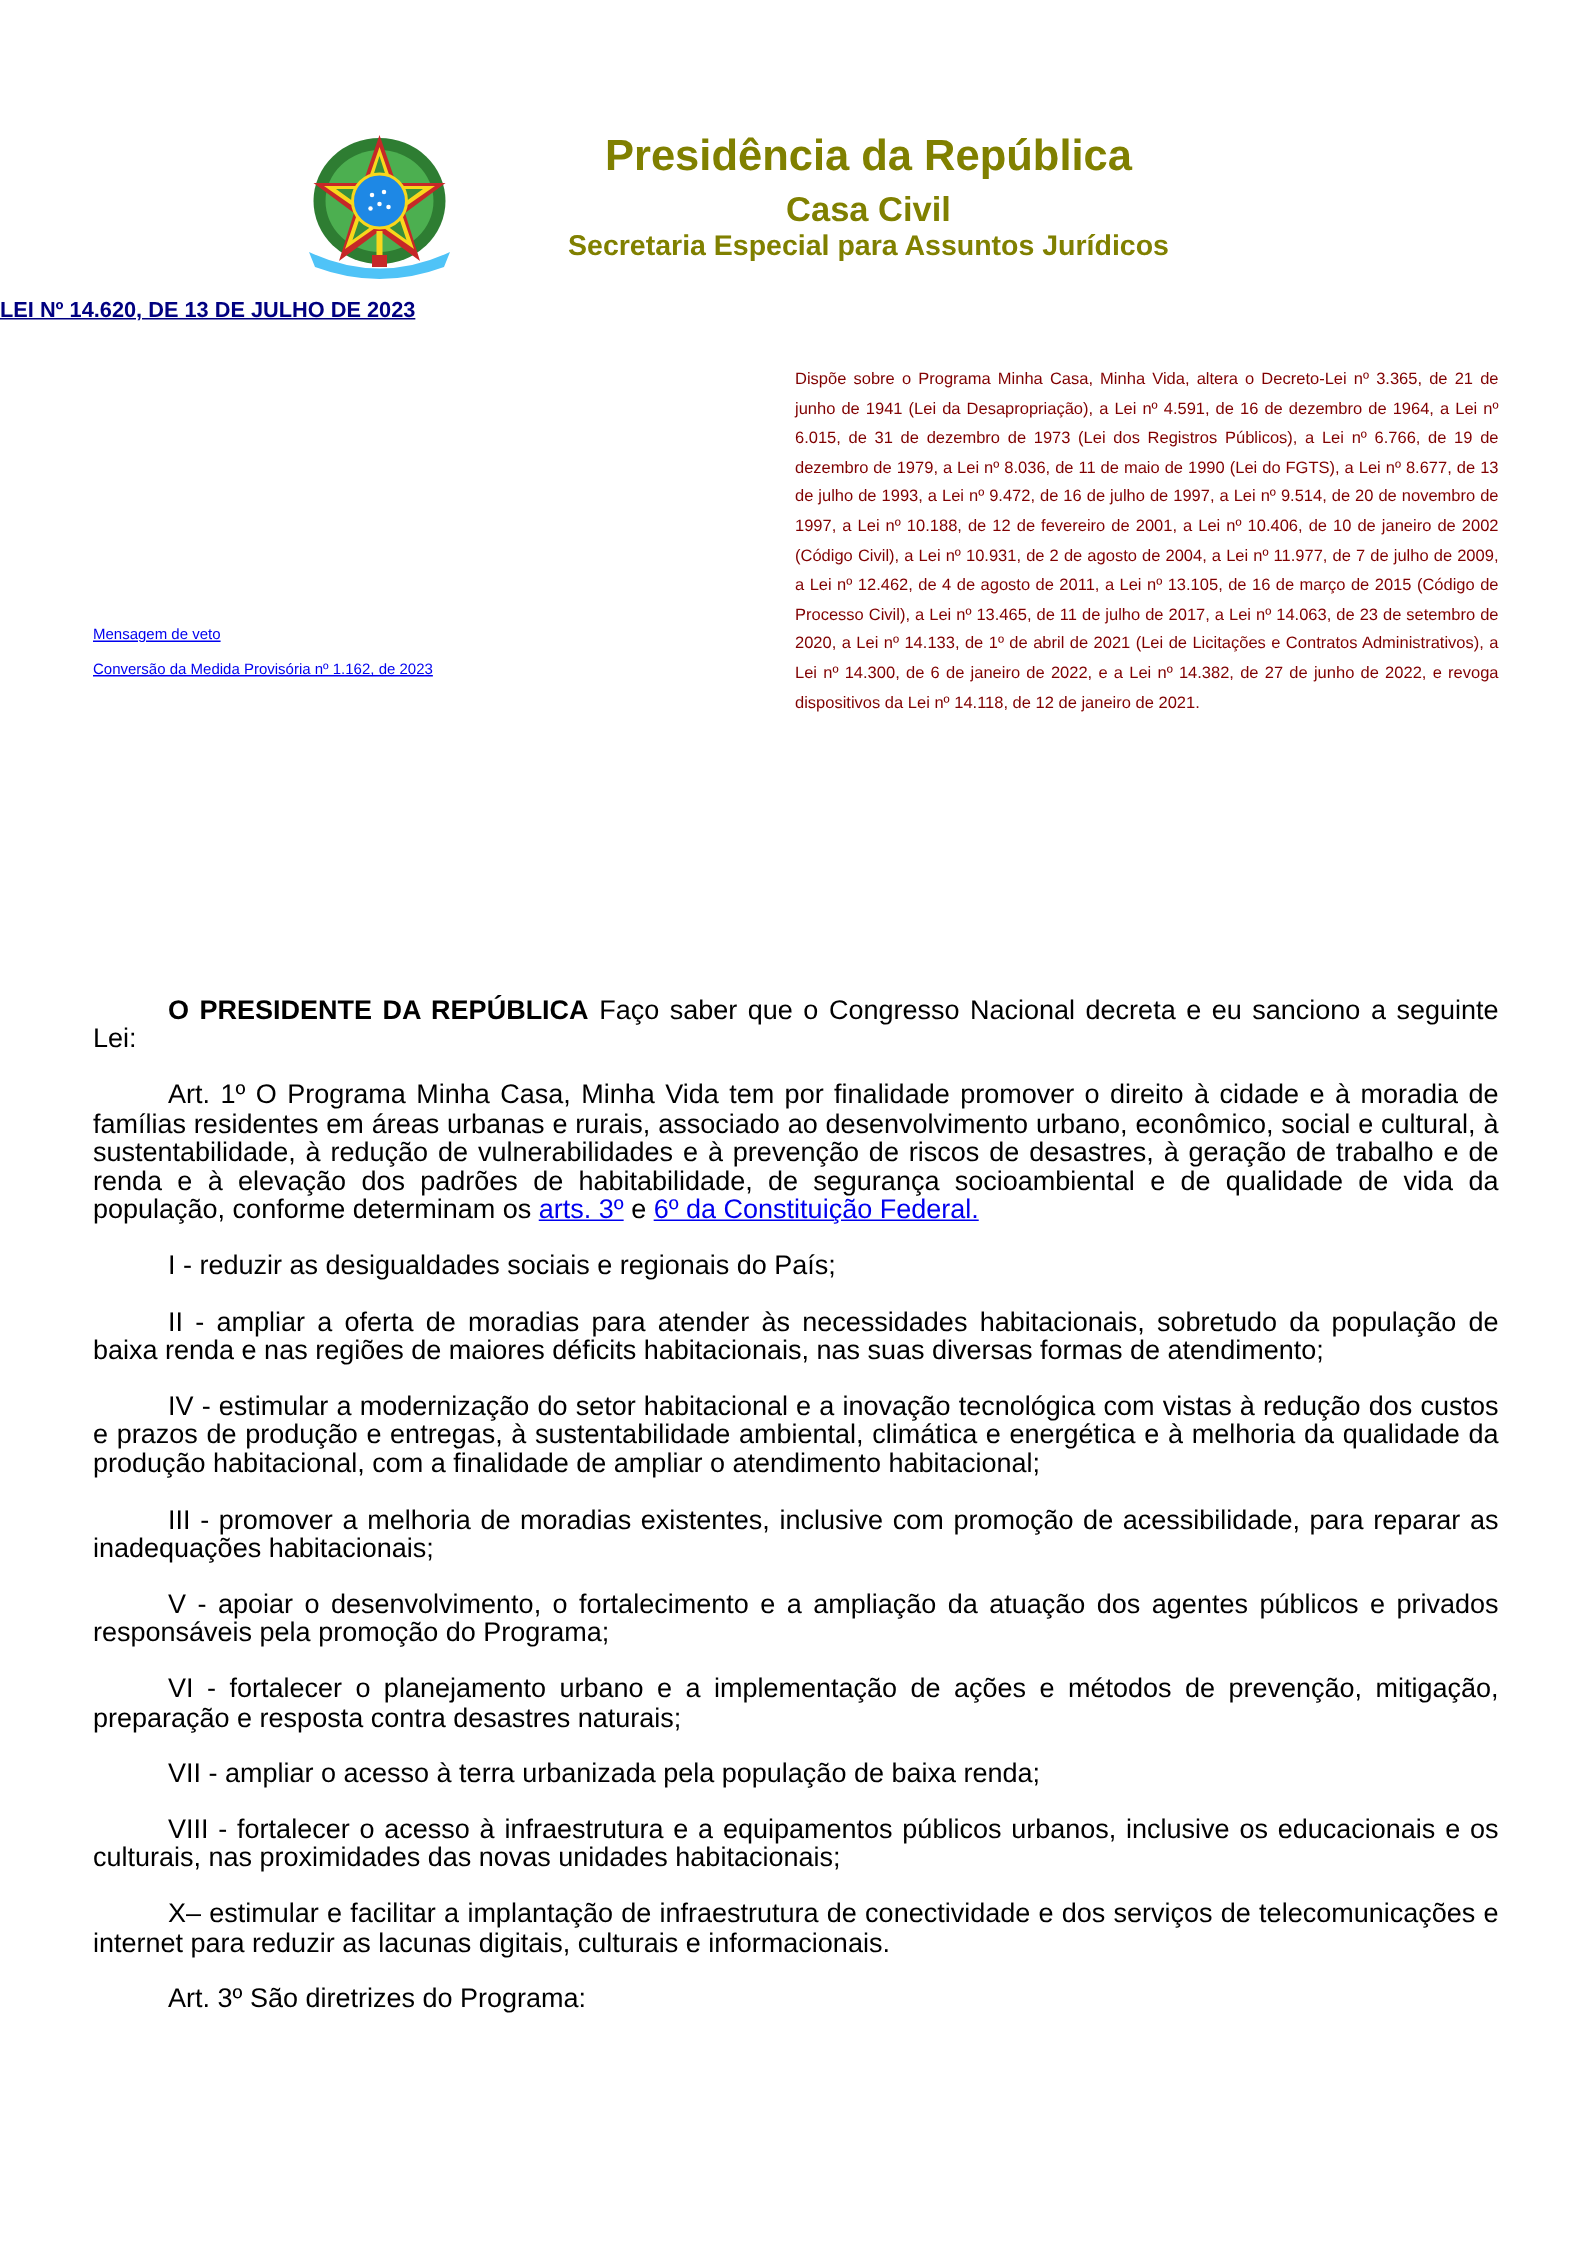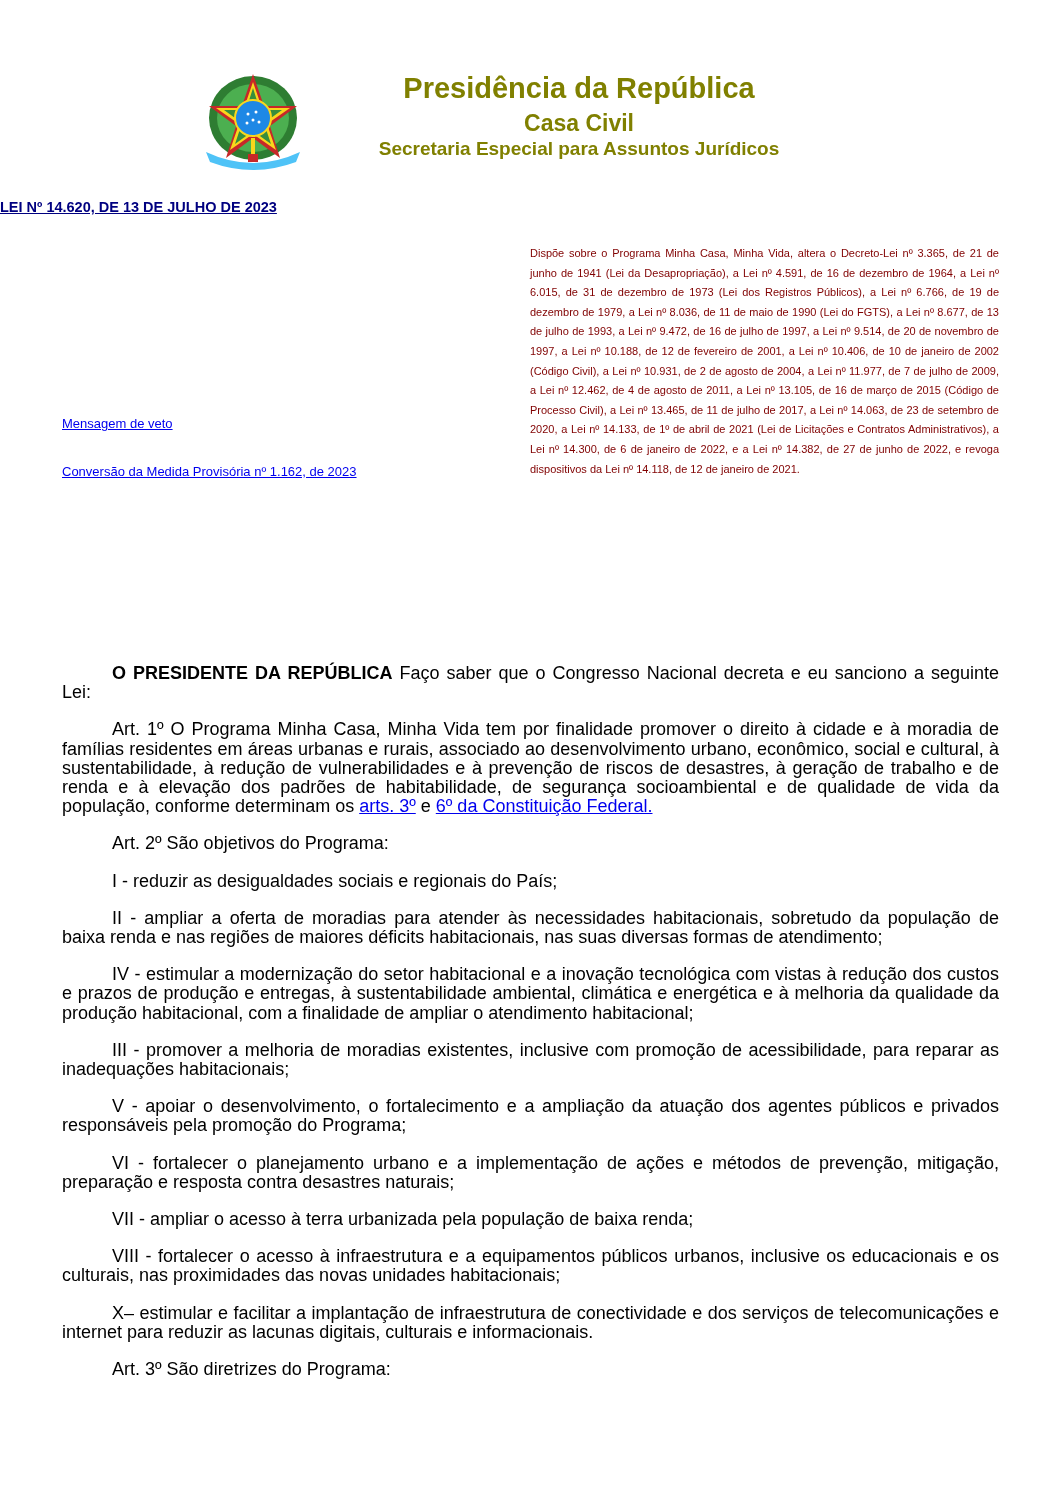--- a/index.html
+++ b/index.html
@@ -1,27 +1,27 @@
 <!DOCTYPE html>
 <html><head>
   <meta charset="utf-8">
   <style>
     html, body { margin: 0; padding: 0; background: #ffffff; }
     body { width: 1058px; height: 1497px; position: relative; overflow: hidden; font-family: "Liberation Sans", sans-serif; color: #000; }
-    .header { position: absolute; left: 0; top: 0; width: 1058px; height: 190px; text-decoration: underline; }
+    .header { position: absolute; left: 0; top: 16px; width: 1058px; height: 190px; text-decoration: underline; }
     .coat { position: absolute; left: 198px; top: 66px; width: 110px; height: 110px; }
     .h-title { position: absolute; left: 0; width: 1158px; text-align: center; color: #808000; font-weight: bold; margin: 0; }
     .h1 { top: 72px; font-size: 29px; }
     .h2 { top: 110px; font-size: 23px; }
     .h3 { top: 138px; font-size: 19px; }
     .lei-title { position: absolute; top: 199px; left: 0; width: 1058px; font-size: 14.5px; font-weight: bold; }
     .lei-title a { color: #000080; text-decoration: underline; }
-    .left-links { position: absolute; left: 62px; top: 414px; font-size: 13px; line-height: 19px; }
+    .left-links { position: absolute; left: 62px; top: 414px; font-size: 10px; line-height: 19px; }
     .left-links a { color: #0000ee; text-decoration: underline; display: block; }
-    .left-links a + a { margin-top: 29px; }
+    .left-links a + a { margin-top: 4px; }
     .ementa { position: absolute; left: 530px; top: 244px; width: 469px; font-size: 11px; line-height: 19.6px; color: #800000; text-align: justify; }
     .body-text { position: absolute; left: 62px; top: 664px; width: 937px; font-size: 18px; line-height: 19.2px; text-align: justify; }
     .body-text p { margin: 0 0 18px 0; text-indent: 50px; }
     .body-text a { color: #0000ee; text-decoration: underline; }
     .pres { font-weight: bold; }
   </style>
 </head>
 <body>
 
 <div class="header">
@@ -53,21 +53,20 @@
 <div class="left-links">
   <a>Mensagem de veto</a>
   <a>Conversão da Medida Provisória nº 1.162, de 2023</a>
 </div>
 
 <div class="ementa">Dispõe sobre o Programa Minha Casa, Minha Vida, altera o Decreto-Lei nº 3.365, de 21 de junho de 1941 (Lei da Desapropriação), a Lei nº 4.591, de 16 de dezembro de 1964, a Lei nº 6.015, de 31 de dezembro de 1973 (Lei dos Registros Públicos), a Lei nº 6.766, de 19 de dezembro de 1979, a Lei nº 8.036, de 11 de maio de 1990 (Lei do FGTS), a Lei nº 8.677, de 13 de julho de 1993, a Lei nº 9.472, de 16 de julho de 1997, a Lei nº 9.514, de 20 de novembro de 1997, a Lei nº 10.188, de 12 de fevereiro de 2001, a Lei nº 10.406, de 10 de janeiro de 2002 (Código Civil), a Lei nº 10.931, de 2 de agosto de 2004, a Lei nº 11.977, de 7 de julho de 2009, a Lei nº 12.462, de 4 de agosto de 2011, a Lei nº 13.105, de 16 de março de 2015 (Código de Processo Civil), a Lei nº 13.465, de 11 de julho de 2017, a Lei nº 14.063, de 23 de setembro de 2020, a Lei nº 14.133, de 1º de abril de 2021 (Lei de Licitações e Contratos Administrativos), a Lei nº 14.300, de 6 de janeiro de 2022, e a Lei nº 14.382, de 27 de junho de 2022, e revoga dispositivos da Lei nº 14.118, de 12 de janeiro de 2021.</div>
 
 <div class="body-text">
   <p><span class="pres">O PRESIDENTE DA REPÚBLICA</span><span> Faço saber que o Congresso Nacional decreta e eu sanciono a seguinte Lei:</span></p>
   <p><span>Art. 1º  O Programa Minha Casa, Minha Vida tem por finalidade promover o direito à cidade e à moradia de famílias residentes em áreas urbanas e rurais, associado ao desenvolvimento urbano, econômico, social e cultural, à sustentabilidade, à redução de vulnerabilidades e à prevenção de riscos de desastres, à geração de trabalho e de renda e à elevação dos padrões de habitabilidade, de segurança socioambiental e de qualidade de vida da população, conforme determinam os </span><a>arts. 3º</a><span> e </span><a>6º da Constituição Federal.</a></p>
-  <p>Art. 2º  São objetivos do Programa:</p>
   <p>I - reduzir as desigualdades sociais e regionais do País;</p>
   <p>II - ampliar a oferta de moradias para atender às necessidades habitacionais, sobretudo da população de baixa renda e nas regiões de maiores déficits habitacionais, nas suas diversas formas de atendimento;</p>
   <p>IV - estimular a modernização do setor habitacional e a inovação tecnológica com vistas à redução dos custos e prazos de produção e entregas, à sustentabilidade ambiental, climática e energética e à melhoria da qualidade da produção habitacional, com a finalidade de ampliar o atendimento habitacional;</p>
   <p>III - promover a melhoria de moradias existentes, inclusive com promoção de acessibilidade, para reparar as inadequações habitacionais;</p>
   <p>V - apoiar o desenvolvimento, o fortalecimento e a ampliação da atuação dos agentes públicos e privados responsáveis pela promoção do Programa;</p>
   <p>VI - fortalecer o planejamento urbano e a implementação de ações e métodos de prevenção, mitigação, preparação e resposta contra desastres naturais;</p>
   <p>VII - ampliar o acesso à terra urbanizada pela população de baixa renda;</p>
   <p>VIII - fortalecer o acesso à infraestrutura e a equipamentos públicos urbanos, inclusive os educacionais e os culturais, nas proximidades das novas unidades habitacionais;</p>
   <p>X– estimular e facilitar a implantação de infraestrutura de conectividade e dos serviços de telecomunicações e internet para reduzir as lacunas digitais, culturais e informacionais.</p>
   <p>Art. 3º  São diretrizes do Programa:</p>

